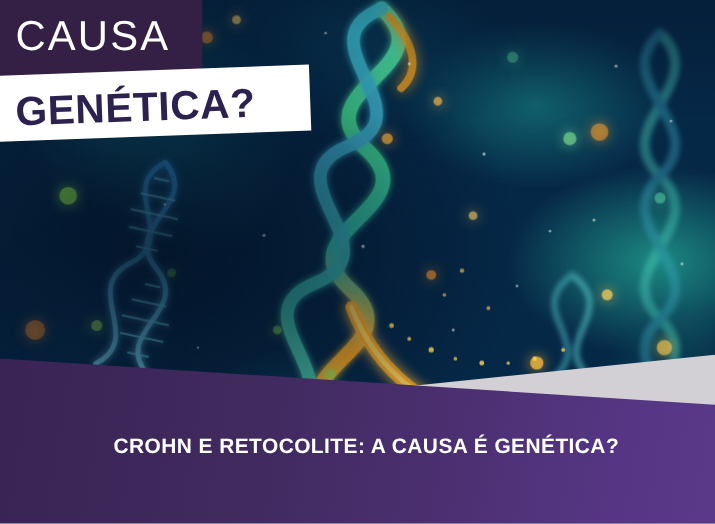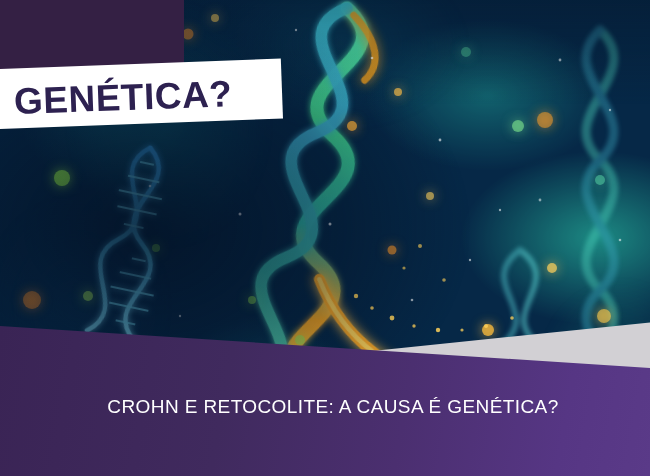--- a/index.html
+++ b/index.html
@@ -137,21 +137,21 @@
   }
   .bottom-caption {
     position: absolute;
     left: 0;
     right: 0;
     bottom: 58px;
     z-index: 9;
     text-align: center;
     color: #ffffff;
     font-size: 19px;
-    font-weight: 400;
+    font-weight: 700;
     letter-spacing: 0.4px;
     white-space: nowrap;
     margin-left: 16px;
   }
 </style>
 </head>
 <body>
 
 <div id="poster">
 
@@ -326,20 +326,21 @@
           <circle cx="404" cy="268" r="1.6" opacity="0.7"></circle>
           <circle cx="444" cy="280" r="1.8" opacity="0.65"></circle>
         </g>
       </g>
     </svg>
 
     <div class="bg-dark-vignette"></div>
   </div>
 
   <div class="header-block"></div>
+  <div class="header-title">CAUSA</div>
 
   <div class="white-banner"></div>
   <div class="banner-title">GENÉTICA?</div>
 
   <div class="silver-wedge"></div>
   <div class="purple-band"></div>
   <div class="bottom-caption">CROHN E RETOCOLITE: A CAUSA É GENÉTICA?</div>
 
 </div>
 

